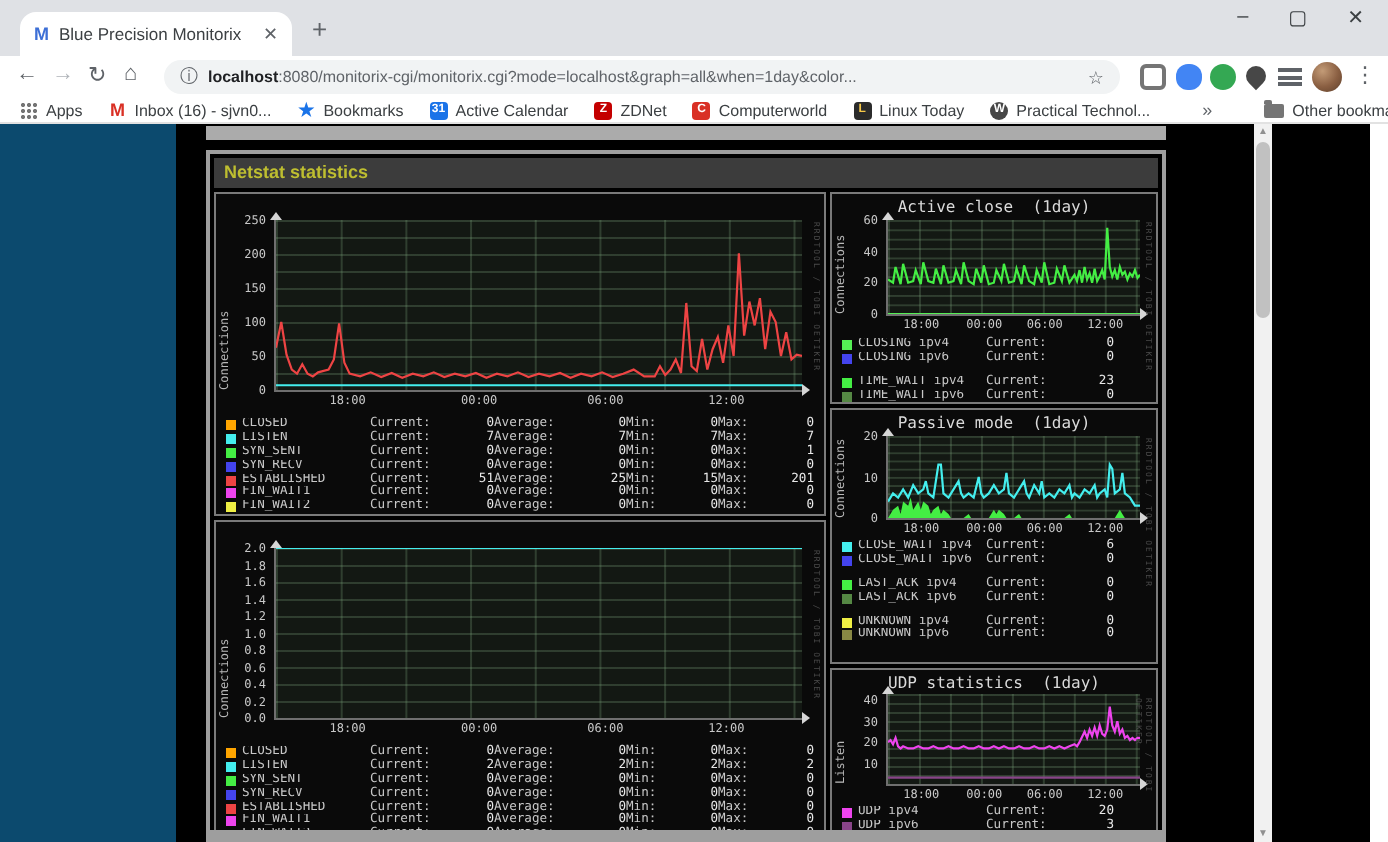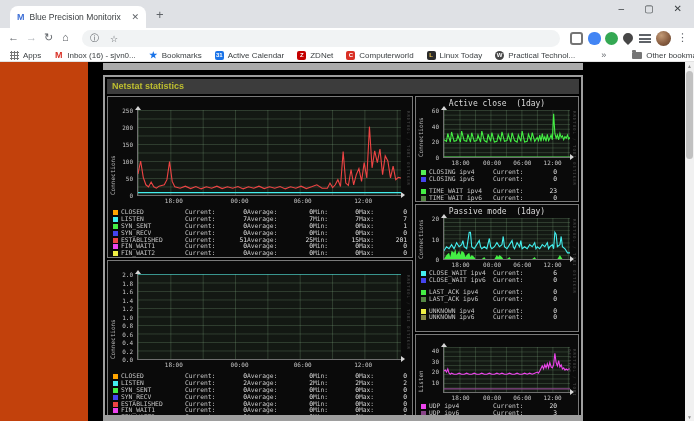--- a/index.html
+++ b/index.html
@@ -50,21 +50,21 @@
   .ic-cw{background:#D93025;}
   .ic-lt{background:#2B2B2B;color:#F7C948;}
   .ic-wp{background:#464646;border-radius:50%;}
   .bm-spacer{flex:1;}
   .bm-chevrons{color:#5F6368;font-size:9px;}
   .bm-divider{width:1px;height:10px;background:#D0D0D0;}
   .ic-folder{width:10px;height:7px;background:#757575;border-radius:1px;position:relative;}
   .ic-folder::before{content:"";position:absolute;left:0;top:-2px;width:4px;height:2px;background:#757575;border-radius:1px 1px 0 0;}
 
   
-  .page{position:absolute;left:0;top:62px;width:694px;height:359px;background:#c2410c;}
+  .page{position:absolute;left:0;top:62px;width:636px;height:359px;background:#0c4a6e;}
   .black{position:absolute;left:88px;top:0;width:597px;height:359px;background:#000;}
   .topbar{position:absolute;left:15px;top:1px;width:480px;height:7px;background:#ABABAB;}
   .frame{position:absolute;left:15px;top:13px;width:480px;height:346px;border:2px solid #9E9E9E;
          background:#000;box-sizing:border-box;}
   .frame-title{position:absolute;left:2px;top:2px;right:2px;height:15px;background:#3C3C3C;
                color:#BEBE30;font-weight:bold;font-size:9px;line-height:15px;padding-left:5px;box-sizing:border-box;}
   .frame-bottom{position:absolute;left:0;right:0;bottom:0;height:4px;background:#9E9E9E;}
 
   .scrollbar{position:absolute;right:0;top:0;width:9px;height:359px;background:#F1F1F1;}
   .sb-arrow{position:absolute;left:0;width:9px;text-align:center;font-size:5px;color:#909090;}
@@ -133,20 +133,21 @@
     </div>
   </div>
 
   <div class="toolbar">
     <span class="navicon" style="left:8px">←</span>
     <span class="navicon" style="left:26px;color:#B0B4B9">→</span>
     <span class="navicon" style="left:44px">↻</span>
     <span class="navicon" style="left:62px">⌂</span>
     <div class="omnibox">
       <span class="info-icon">ⓘ</span>
+      <span class="url"><b>localhost</b><span>:8080/monitorix-cgi/monitorix.cgi?mode=localhost&amp;graph=all&amp;when=1day&amp;color...</span></span>
       <span class="star-icon">☆</span>
     </div>
     <div class="ext ext-square" style="left:570px"></div>
     <div class="ext ext-blue" style="left:588px"></div>
     <div class="ext ext-green" style="left:605px"></div>
     <div class="ext ext-pin" style="left:623px"></div>
     <div class="ext ext-list" style="left:639px"></div>
     <div class="avatar" style="left:656px"></div>
     <span class="menu-dots" style="left:677px;position:absolute">⋮</span>
   </div>
@@ -518,20 +519,21 @@
               </div>
               <div class="lrow narrow">
                 <span class="lname"><i style="background:#888844"></i>UNKNOWN ipv6</span>
                 <span class="sn">Current:</span>
                 <span class="sv">0</span>
               </div>
             </div>
         </div>
 
         <div class="chart-box cb-narrow" style="left:310px;top:257px;width:164px;height:85px">
+          <div class="chart-title">UDP statistics  (1day)</div>
           <div class="ylab" style="top:12px;height:45px">Listen</div>
           <div class="yaxis" style="top:12px;height:45px">
               <span style="top: calc(76.7442% - 3px);">10</span>
               <span style="top: calc(53.4884% - 3px);">20</span>
               <span style="top: calc(30.2326% - 3px);">30</span>
               <span style="top: calc(6.97674% - 3px);">40</span>
             </div>
           <div class="plot" style="top:12px;height:45px">
             <div class="arr-up"></div>
             <div class="arr-right"></div>

